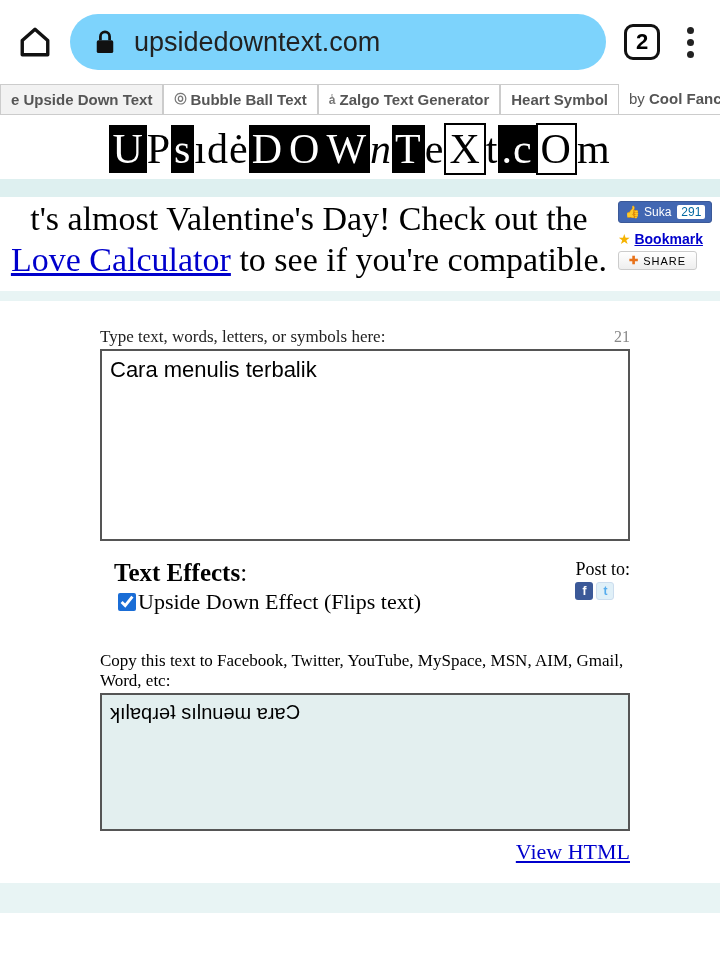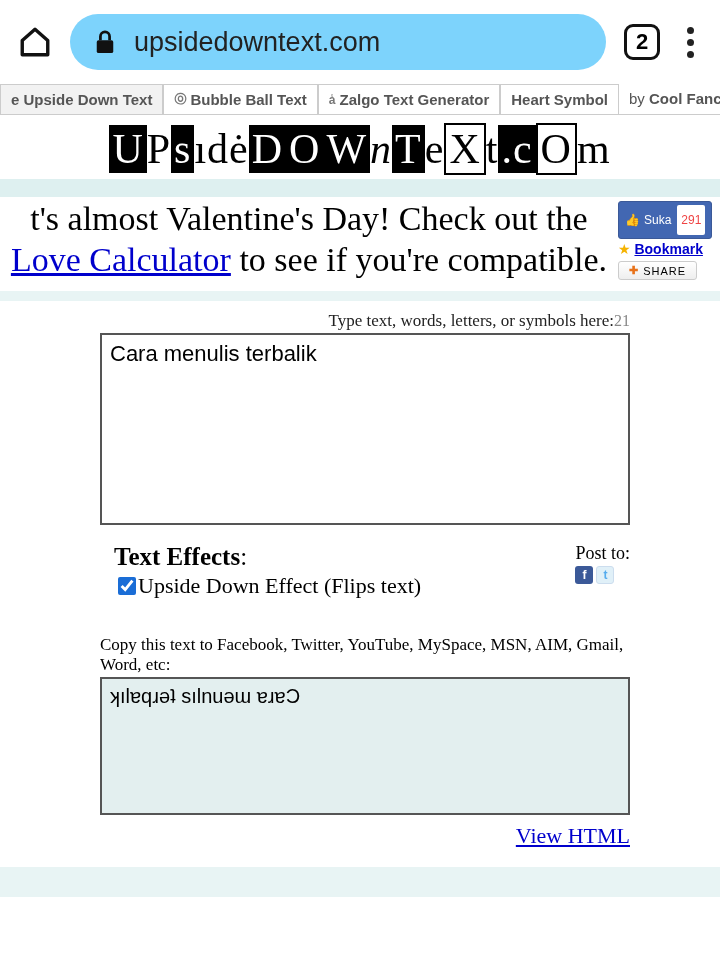--- a/index.html
+++ b/index.html
@@ -31,32 +31,32 @@
   .box { border:2px solid #000; padding:0 3px; }
 
   .band { background: #def0f0; height: 18px; }
 
   
   .promo-row { display: flex; }
   .promo { flex: 1; font-size: 34px; line-height: 1.2; text-align: center; padding: 2px 0 10px 0; font-family: Georgia, serif; }
   .promo a { color: #0000cc; text-decoration: underline; }
   .sidecol { width: 102px; padding-top: 4px; font-family: Arial, sans-serif; font-size: 14px; }
   .fb-like { background:#4267B2; color:#fff; border-radius:3px; padding:3px 6px; font-size:12px; display:inline-flex; align-items:center; gap:4px; border:1px solid #3b5998;}
-  .fb-like .count { background:#fff; color:#ef4444; border-radius:2px; padding:8px 4px; margin-left:2px;}
-  .bookmark { margin-top:2px; }
+  .fb-like .count { background:#fff; color:#0369a1; border-radius:2px; padding:0 4px; margin-left:2px;}
+  .bookmark { margin-top:8px; }
   .bookmark a { color:#0000cc; text-decoration: underline; font-weight:bold; }
   .star { color:#f5b301; }
   .share-btn { margin-top:4px; border:1px solid #ccc; background:linear-gradient(#fff,#eee); font-size:11px; padding:2px 10px; display:inline-flex; align-items:center; gap:4px; border-radius:3px; letter-spacing:1px; font-family:Arial; }
   .share-btn .plus { color:#e8721a; font-weight:bold; }
 
   .band2 { background: #e8f4f4; height: 10px; }
 
   
   .main { padding: 10px 90px 10px 100px; font-family: Georgia, serif; }
-  .label-row { display:flex; justify-content: flex-end; align-items: baseline; font-size:17px; color:#222; margin-bottom:2px;}
+  .label-row { display:flex; justify-content: space-between; align-items: baseline; font-size:17px; color:#222; margin-bottom:2px;margin-top:16px;}
   .counter { color:#888; font-size:16px; }
   textarea { width: 100%; height: 192px; border: 2px solid #555; font-family: Arial, sans-serif; font-size: 22px; padding: 6px 8px; resize: none; background:#fff; }
   textarea.out { background:#e3efef; font-family: Arial, sans-serif; font-size:20px; height:138px; }
 
   .effects { padding: 14px 0 10px 14px; display:flex; }
   .effects-left { flex:1; }
   .effects h3 { display:inline; font-size:25px; font-weight:bold; }
   .colonspan { font-size:25px; font-weight:normal;}
   .opt { font-size:22px; margin-top:2px; display:flex; align-items:center; gap:2px; padding-left:4px;}
   .opt input { width:18px; height:18px; accent-color:#1a6dd6; }

